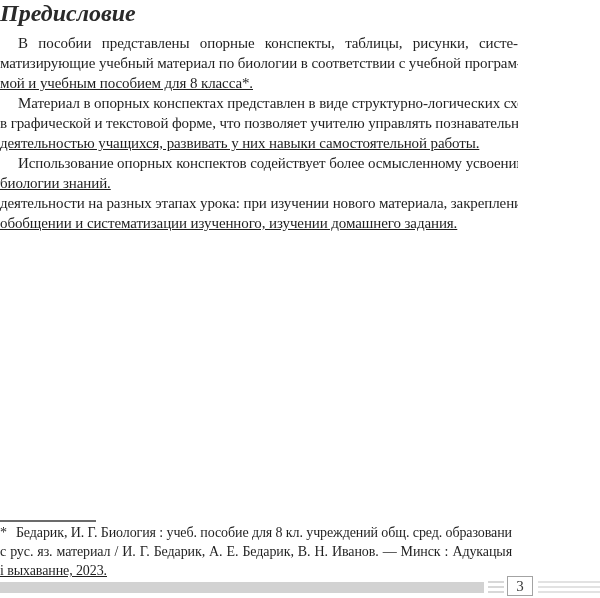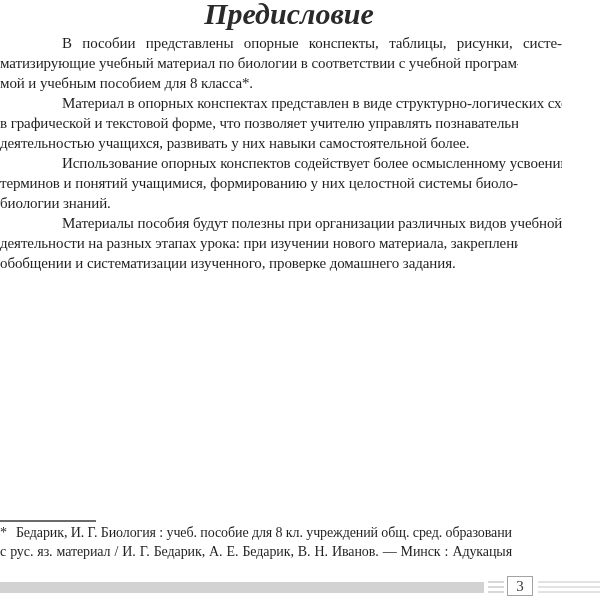--- a/index.html
+++ b/index.html
@@ -11,23 +11,22 @@
     background: #ffffff;
     overflow: hidden;
     font-family: "Liberation Serif", "DejaVu Serif", serif;
     color: #232323;
   }
   .title {
     position: absolute;
     top: 0px;
     left: 0;
     width: 578px;
-    text-align: center;
     font-style: italic;
-    font-size: 30px;
+    font-size: 24px;
     line-height: 27px;
     color: #2a2a2a;
   }
   .body-text {
     position: absolute;
     top: 33px;
     left: 0;
     width: 518px;
     font-size: 15px;
     letter-spacing: -0.1px;
@@ -35,22 +34,22 @@
   }
   .line {
     width: 100%;
     height: 20px;
     line-height: 20px;
     text-align: justify;
     text-align-last: justify;
     white-space: nowrap;
     overflow: hidden;
   }
-  .line.first { text-indent: 18px; margin-left: 44px; }
-  .line.last  { text-align-last: left; }
+  .line.first { text-indent: 18px; }
+  .line.last  { text-align-last: left; text-decoration: underline; }
   .footnote-rule {
     position: absolute;
     top: 520px;
     left: 0;
     width: 96px;
     height: 0;
     border-top: 2px solid #6b6b6b;
   }
   .footnote {
     position: absolute;
@@ -103,41 +102,40 @@
 
   <div class="body-text">
     <div class="paragraph">
       <div class="line first">В пособии представлены опорные конспекты, таблицы, рисунки, систе-</div>
       <div class="line">матизирующие учебный материал по биологии в соответствии с учебной програм-</div>
       <div class="line last">мой и учебным пособием для 8 класса*.</div>
     </div>
     <div class="paragraph">
       <div class="line first">Материал в опорных конспектах представлен в виде структурно-логических схем</div>
       <div class="line">в графической и текстовой форме, что позволяет учителю управлять познавательной</div>
-      <div class="line last">деятельностью учащихся, развивать у них навыки самостоятельной более.</div>
+      <div class="line last">деятельностью учащихся, развивать у них навыки самостоятельной работы.</div>
     </div>
     <div class="paragraph">
       <div class="line first">Использование опорных конспектов содействует более осмысленному усвоению</div>
-      <div class="line">терминов и понятий учащимися, формированию у них целостной системы биоло-</div>
       <div class="line last">биологии знаний.</div>
     </div>
     <div class="paragraph">
-      <div class="line first">Материалы пособия будут полезны при организации различных видов учебной</div>
       <div class="line">деятельности на разных этапах урока: при изучении нового материала, закреплении,</div>
-      <div class="line last">обобщении и систематизации изученного, проверке домашнего задания.</div>
+      <div class="line last">обобщении и систематизации изученного, изучении домашнего задания.</div>
     </div>
   </div>
 
   <div class="footnote-rule"></div>
 
   <div class="footnote">
     <div class="line">
       <span class="fn-marker">*</span><span>Бедарик, И. Г. Биология : учеб. пособие для 8 кл. учреждений общ. сред. образования</span>
     </div>
     <div class="line">с рус. яз. материал / И. Г. Бедарик, А. Е. Бедарик, В. Н. Иванов. — Минск : Адукацыя</div>
+    <div class="line last">і выхаванне, 2023.</div>
   </div>
 
   <div class="footer-bar"></div>
   <div class="footer-rules left"></div>
   <div class="page-number-box">
     <span>3</span>
   </div>
   <div class="footer-rules right"></div>
 
 </div>

